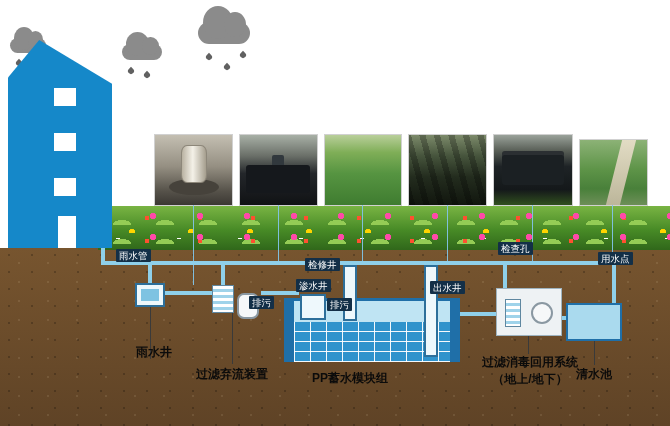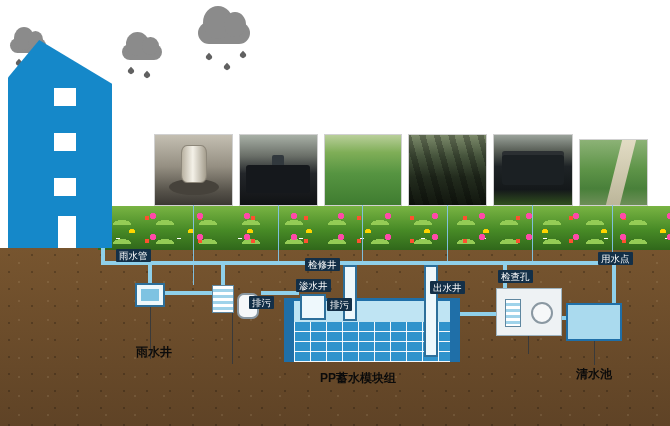--- a/index.html
+++ b/index.html
@@ -153,22 +153,25 @@
   <div class="leader" style="left:232px;top:313px;height:51px"></div>
   <div class="leader" style="left:528px;top:336px;height:18px"></div>
   <div class="leader" style="left:594px;top:341px;height:24px"></div>
 
   <div class="tag" style="left:116px;top:249px">雨水管</div>
   <div class="tag" style="left:249px;top:296px">排污</div>
   <div class="tag" style="left:305px;top:258px">检修井</div>
   <div class="tag" style="left:296px;top:279px">渗水井</div>
   <div class="tag" style="left:327px;top:298px">排污</div>
   <div class="tag" style="left:430px;top:281px">出水井</div>
-  <div class="tag" style="left:498px;top:270px">检查孔</div>
+  <div class="tag" style="left:498px;top:242px">检查孔</div>
   <div class="tag" style="left:598px;top:252px">用水点</div>
 
   <div class="blabel" style="left:136px;top:344px">雨水井</div>
-  <div class="blabel" style="left:320px;top:370px">PP蓄水模块组</div>
+  <div class="blabel" style="left:196px;top:366px">过滤弃流装置</div>
+  <div class="blabel" style="left:312px;top:370px">PP蓄水模块组</div>
   <div class="blabel" style="left:468px;top:354px;width:124px;text-align:center">
+    <div>过滤消毒回用系统</div>
+    <div>（地上/地下）</div>
   </div>
   <div class="blabel" style="left:576px;top:366px">清水池</div>
 
 </div>
 
 </body></html>

